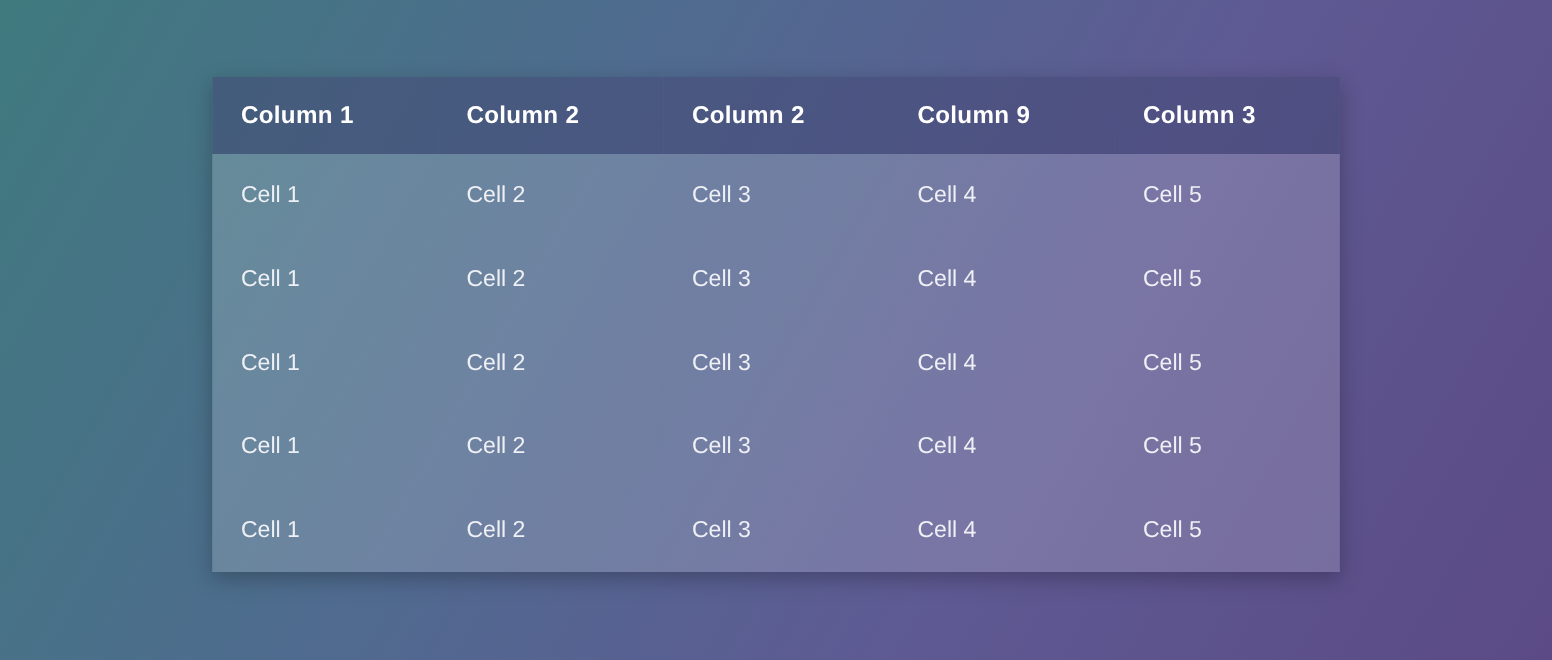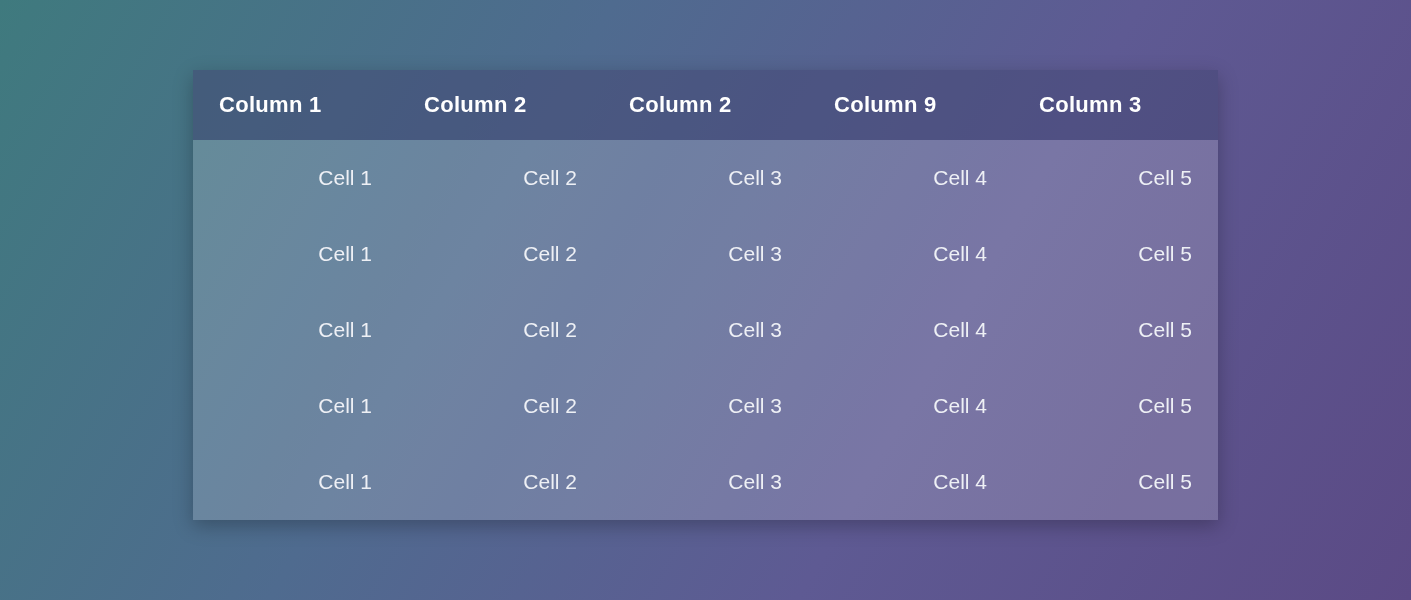--- a/index.html
+++ b/index.html
@@ -47,21 +47,21 @@
 
     tbody tr {
       background: rgba(255, 255, 255, 0.06);
     }
 
     td {
       color: #eef0f5;
       font-size: 21px;
       font-weight: 400;
       padding: 26px 26px 26px 26px;
-      text-align: right;
+      text-align: left;
     }
   </style>
 </head>
 <body>
 
 <div class="table-container">
   <table>
     <thead>
       <tr>
         <th>Column 1</th>

